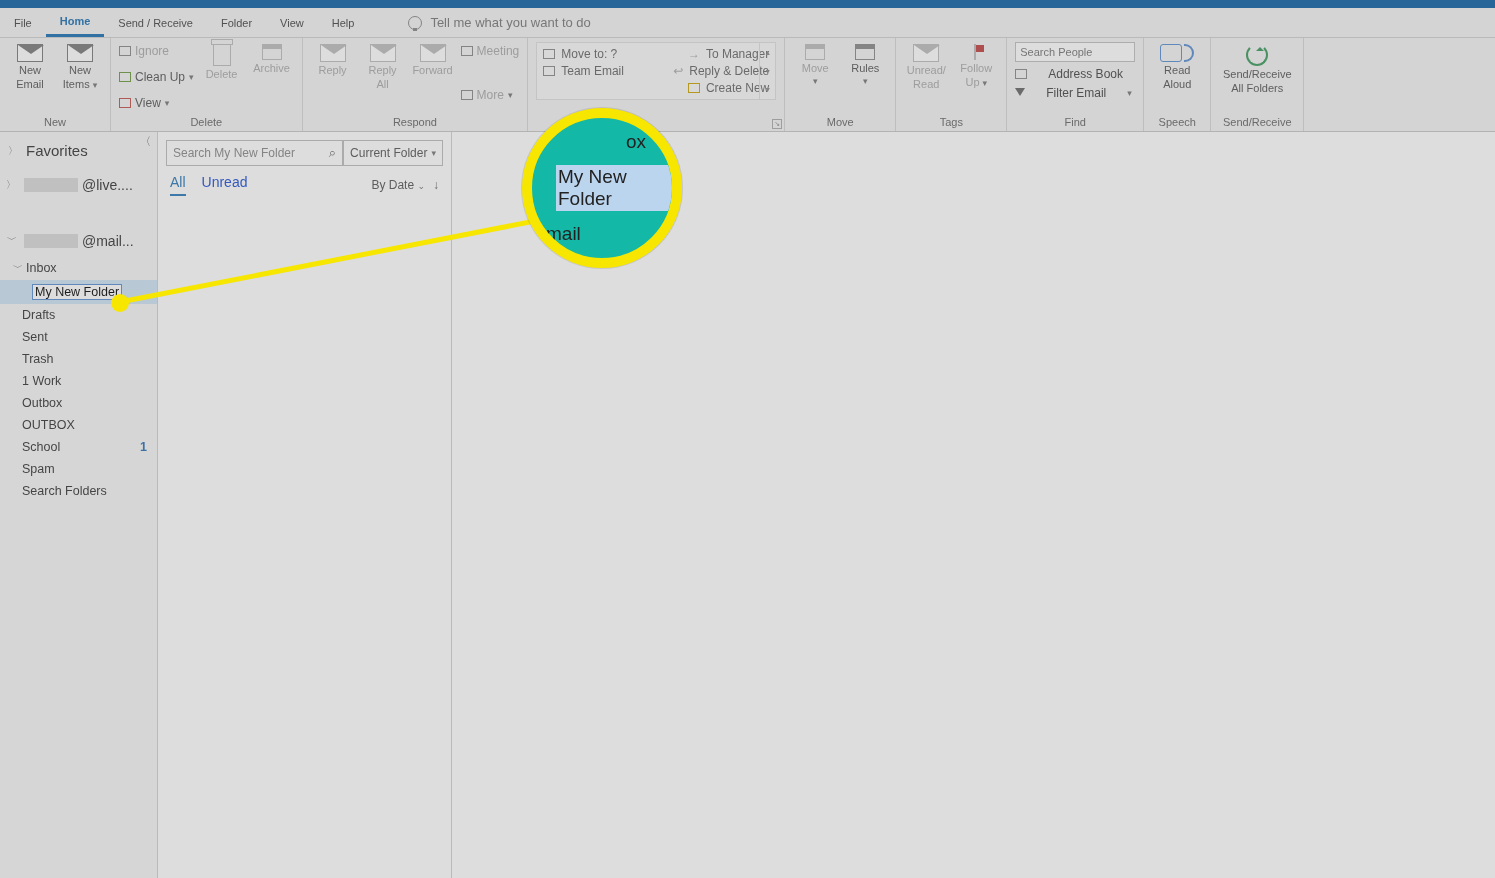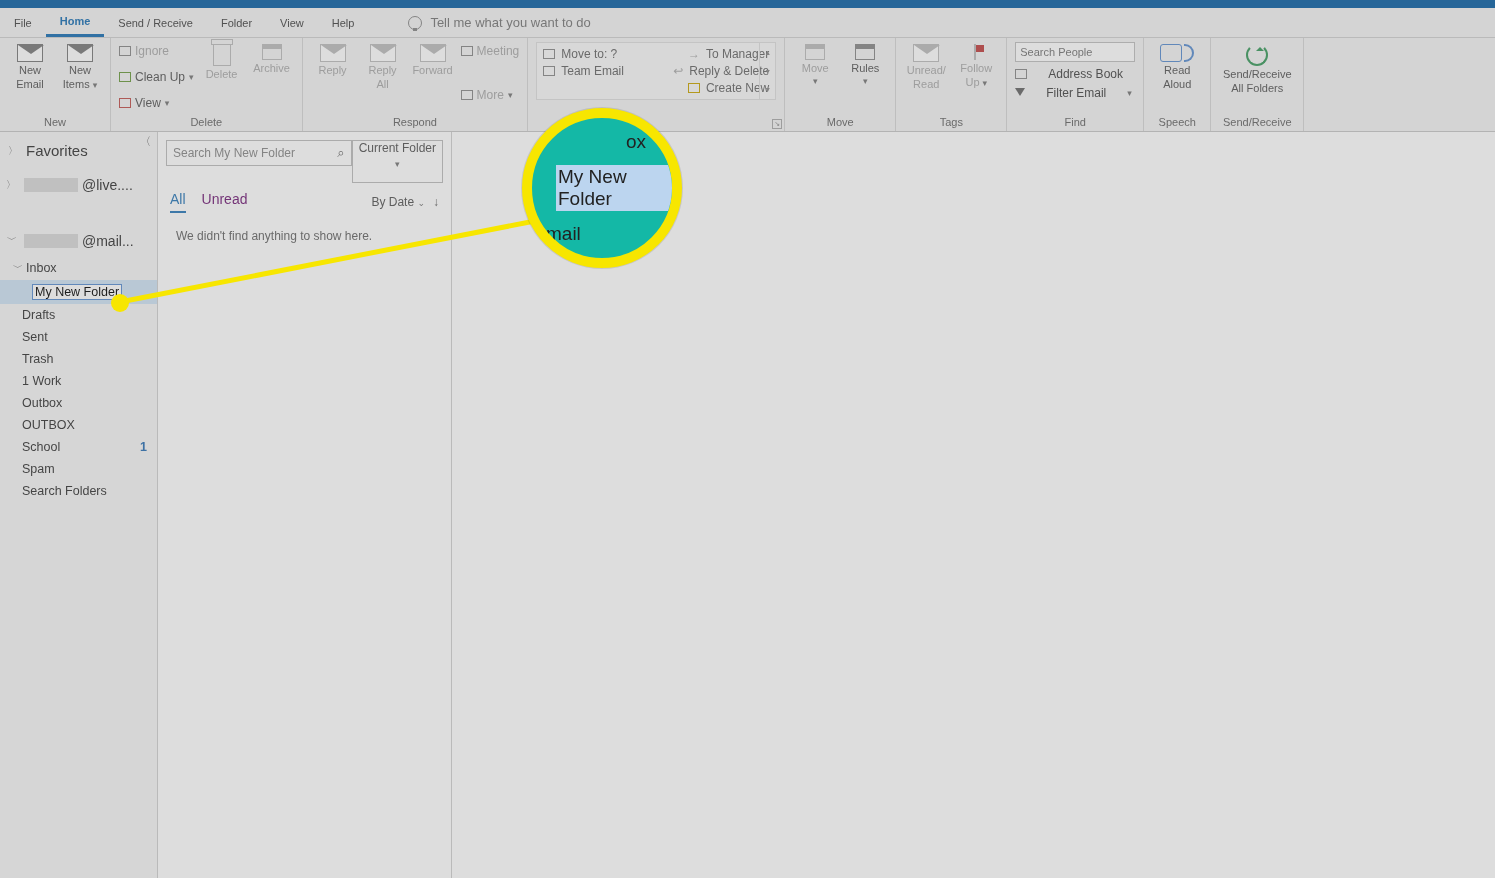--- a/index.html
+++ b/index.html
@@ -64,24 +64,24 @@
   .acct .redact{width:54px;height:14px;background:#d9d9d9;display:inline-block;}
   .folder-row{padding:4px 6px 4px 22px;font-size:12.5px;color:#333;display:flex;justify-content:space-between;align-items:center;}
   .folder-row.child{padding-left:32px;}
   .folder-row.sel{background:#cfe3f5;}
   .folder-row .cnt{color:#2a6fb3;font-weight:600;margin-right:4px;}
   .chev{font-size:10px;color:#666;margin-right:4px;}
 
   .list { width:294px; border-right:1px solid #d0d0d0; background:#fff; }
   .list-top{display:flex;padding:8px;align-items:flex-start;}
   .search-field{flex:1;height:26px;border:1px solid #bcbcbc;display:flex;align-items:center;padding:0 6px;color:#888;font-size:12px;justify-content:space-between;}
-  .scope-dd{height:43px;border:1px solid #bcbcbc;padding:0 6px;display:flex;align-items:center;font-size:12px;color:#555;gap:4px;flex-direction:column;}
+  .scope-dd{height:26px;border:1px solid #bcbcbc;padding:0 6px;display:flex;align-items:center;font-size:12px;color:#555;gap:4px;}
   .filter-row{display:flex;align-items:center;justify-content:space-between;padding:0 12px 6px 12px;}
   .pill-tabs{display:flex;gap:16px;font-size:14px;}
-  .pill{color:#701a75;padding-bottom:4px;}
+  .pill{color:#1d4ed8;padding-bottom:4px;}
   .pill.active{color:#2a78b8;border-bottom:2px solid #2a78b8;}
   .sortby{display:flex;align-items:center;gap:8px;font-size:12px;color:#555;margin-left:44px;}
   .empty-msg{padding:10px 18px;font-size:12px;color:#666;}
   .reading{flex:1;background:#fff;}
 
   
   .callout { position:absolute; left:522px; top:108px; width:160px; height:160px; border-radius:50%; border:10px solid #f7e600; background:#14b8a6; z-index:60; box-shadow:0 0 0 1px rgba(0,0,0,0.1); display:flex; flex-direction:column; justify-content:center; padding-left:14px; overflow:hidden;}
   .callout .ln{font-size:19px;color:#222;padding:6px 0;}
   .callout .hl{background:#bcd5ef;display:inline-block;padding:1px 6px 1px 2px;}
   .callout .indent{padding-left:10px;}
@@ -369,21 +369,20 @@
     <div class="filter-row">
       <div class="pill-tabs">
         <div class="pill active">All</div>
         <div class="pill">Unread</div>
       </div>
       <div class="sortby">
         <span><span>By Date</span> <span class="caret">⌄</span></span>
         <span style="color:#666">↓</span>
       </div>
     </div>
-    <div class="empty-msg">We didn't find anything to show here.</div>
   </div>
 
   <div class="reading"></div>
 </div>
 
 <div class="overlay"></div>
 
 <svg class="connector" width="1495" height="878">
   <line x1="120" y1="302" x2="540" y2="220" stroke="#f7e600" stroke-width="5"></line>
 </svg>

